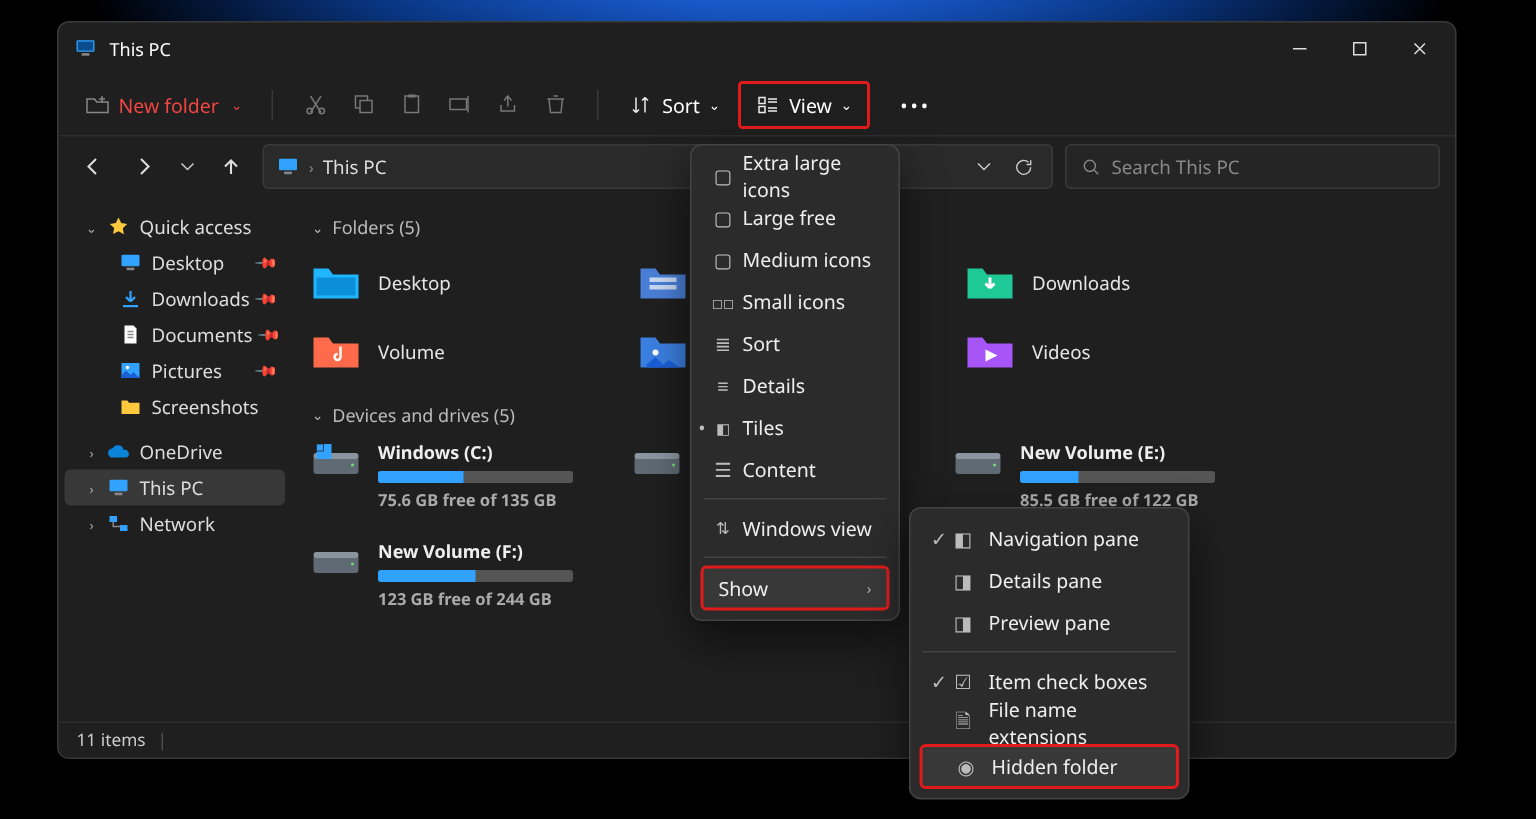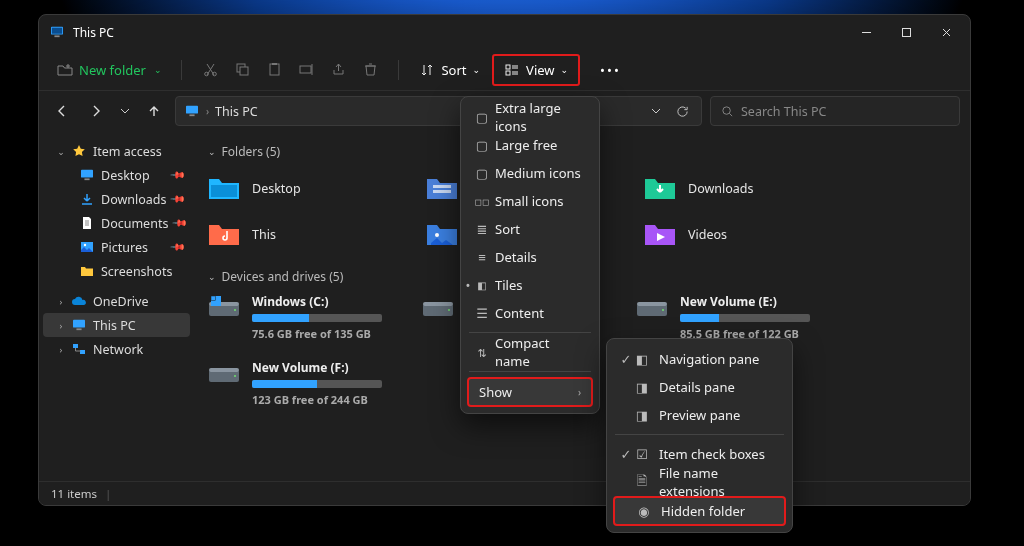--- a/index.html
+++ b/index.html
@@ -30,21 +30,21 @@
   .win-ctrls { display:flex; }
   .win-btn { width:40px; height:30px; display:flex; align-items:center; justify-content:center; color:#ddd; font-size:12px; }
 
   .toolbar {
     height: 42px;
     display:flex; align-items:center;
     padding: 0 10px; gap: 4px;
     border-bottom: 1px solid #2e2e2e;
   }
   .tb-group { display:flex; align-items:center; gap:0; }
-  .tb-btn { height:30px; padding:0 8px; display:flex; align-items:center; gap:6px; font-size:13px; color:#22c55e; border-radius:4px; }
+  .tb-btn { height:30px; padding:0 8px; display:flex; align-items:center; gap:6px; font-size:13px; color:#ef4444; border-radius:4px; }
   .tb-btn.active, .tb-btn.hl { color:#fff; }
   .tb-sep { width:1px; height:20px; background:#3a3a3a; margin: 0 8px; }
   .redbox { border: 2px solid #e11b1b; border-radius:3px; }
 
   .navbar {
     height: 40px;
     display:flex; align-items:center;
     padding: 0 10px; gap: 8px;
   }
   .navbtn { width:26px; height:28px; display:flex; align-items:center; justify-content:center; color:#ccc; border-radius:4px; }
@@ -281,21 +281,21 @@
   <div class="body">
 
     <div class="sidebar">
       <div class="tree-item">
         <span class="tree-chevron">⌄</span>
         <span class="ico">
             <svg width="14" height="14" viewBox="0 0 14 14">
               <path d="M7 1l1.8 3.7 4 .6-2.9 2.8.7 4L7 10.2 3.4 12l.7-4L1.2 5.3l4-.6z" fill="#ffc83d"></path>
             </svg>
           </span>
-        <span>Item access</span>
+        <span>Quick access</span>
       </div>
       <div class="tree-item child">
           <span class="ico">
             <svg width="14" height="12" viewBox="0 0 16 14">
               <rect x="1" y="1" width="14" height="9" rx="1" fill="#31a2ff"></rect>
               <rect x="5" y="11" width="6" height="2" fill="#888"></rect>
             </svg>
           </span>
           <span>Desktop</span>
           <span class="pin">📌</span>
@@ -406,21 +406,21 @@
             </span>
           <span class="folder-name">Downloads</span>
         </div>
         <div class="folder-row">
           <span class="folder-ico">
               <svg width="34" height="26" viewBox="0 0 34 26">
                 <path d="M2 4h10l3 4h17v16H2z" fill="#ff6b4a"></path>
                 <path d="M20 10v7a2 2 0 11-2-2" stroke="#fff" stroke-width="1.6" fill="none"></path>
               </svg>
             </span>
-          <span class="folder-name">This</span>
+          <span class="folder-name">Volume</span>
         </div>
         <div class="folder-row">
           <span class="folder-ico">
               <svg width="34" height="26" viewBox="0 0 34 26">
                 <path d="M2 4h10l3 4h17v16H2z" fill="#3b7fe0"></path>
                 <circle cx="12" cy="14" r="2" fill="#fff"></circle>
                 <path d="M6 22l6-5 5 5 4-3 7 5H6z" fill="#1a5fd8"></path>
               </svg>
             </span>
           <span class="folder-name"></span>
@@ -547,21 +547,21 @@
       <span class="pre" style="font-size:10px;">◧</span>
       <span>Tiles</span>
     </div>
   <div class="menu-item">
       <span class="pre">☰</span>
       <span>Content</span>
     </div>
   <div class="menu-sep"></div>
   <div class="menu-item">
       <span class="pre" style="font-size:11px;">⇅</span>
-      <span>Compact name</span>
+      <span>Windows view</span>
     </div>
   <div class="menu-sep"></div>
   <div class="menu-item hl redbox" style="height:30px;justify-content:center;padding-left:10px;">
     <span>Show</span>
     <span class="post">›</span>
   </div>
 </div>
 
 <div class="menu submenu">
   <div class="menu-item">

